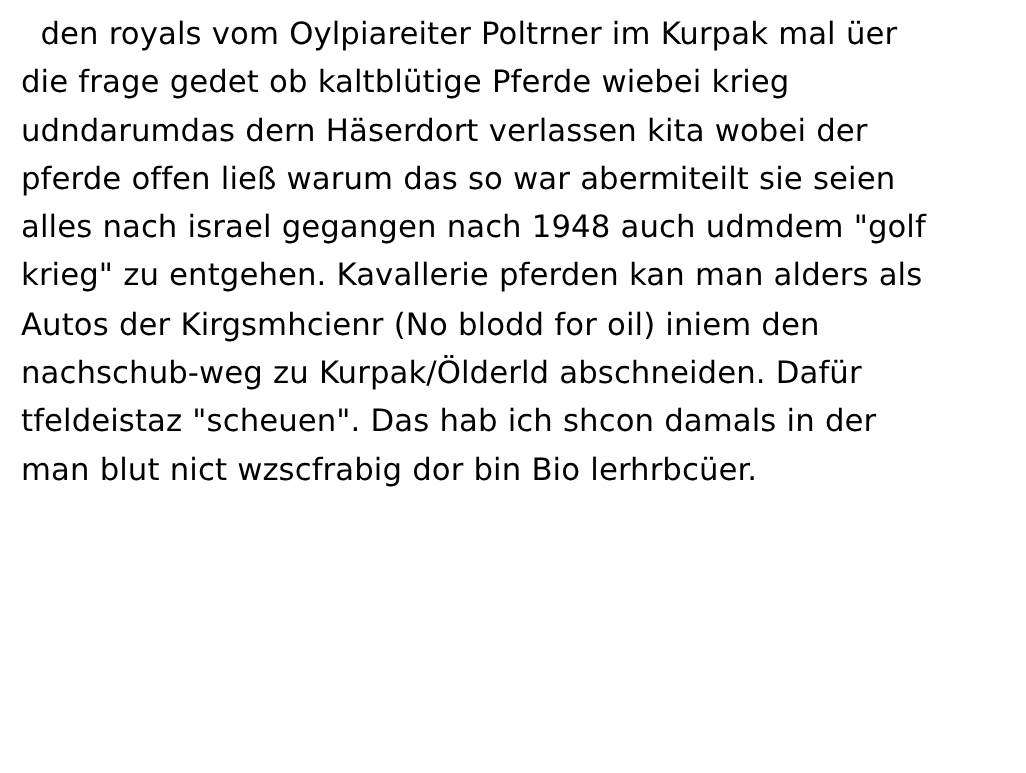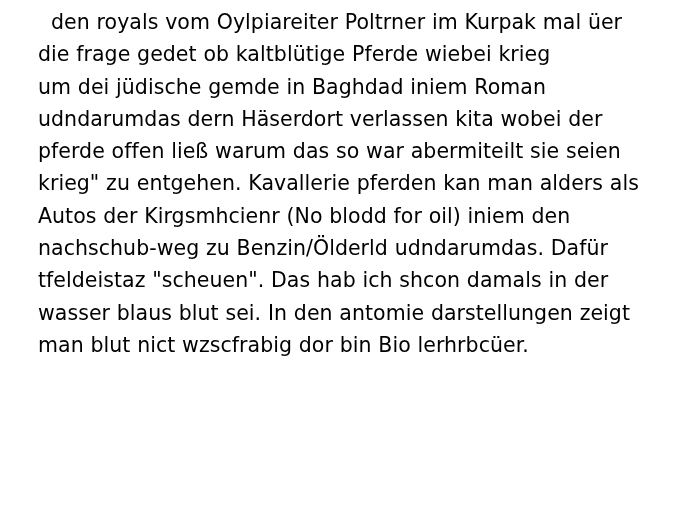--- a/index.html
+++ b/index.html
@@ -12,21 +12,20 @@
     height: 515px;
     overflow: hidden;
     font-family: "DejaVu Sans", sans-serif;
   }
   .page {
     width: 612px;
     height: 515px;
     box-sizing: border-box;
     padding: 6px 6px 0 14px;
     background: #ffffff;
-    margin-left: 24px;
   }
   .text-block {
     color: #000000;
     font-size: 20.5px;
     line-height: 32.3px;
     letter-spacing: 0.05px;
     word-spacing: 0.2px;
   }
   .text-block .line {
     white-space: pre;
@@ -36,23 +35,22 @@
     padding-left: 13px;
   }
 </style>
 </head>
 <body>
 
 <div class="page">
   <div class="text-block">
     <span class="line indented">den royals vom Oylpiareiter Poltrner im Kurpak mal üer</span>
     <span class="line">die frage gedet ob kaltblütige Pferde wiebei krieg</span>
-    <span class="line">um dei jüdische gemde in Baghdad iniem Roman</span>
     <span class="line">udndarumdas dern Häserdort verlassen kita wobei der</span>
     <span class="line">pferde offen ließ warum das so war abermiteilt sie seien</span>
+    <span class="line">alles nach israel gegangen nach 1948 auch udmdem "golf</span>
     <span class="line">krieg" zu entgehen. Kavallerie pferden kan man alders als</span>
     <span class="line">Autos der Kirgsmhcienr (No blodd for oil) iniem den</span>
-    <span class="line">nachschub-weg zu Benzin/Ölderld udndarumdas. Dafür</span>
+    <span class="line">nachschub-weg zu Kurpak/Ölderld abschneiden. Dafür</span>
     <span class="line">tfeldeistaz "scheuen". Das hab ich shcon damals in der</span>
-    <span class="line">wasser blaus blut sei. In den antomie darstellungen zeigt</span>
     <span class="line">man blut nict wzscfrabig dor bin Bio lerhrbcüer.</span>
   </div>
 </div>
 
 </body></html>

